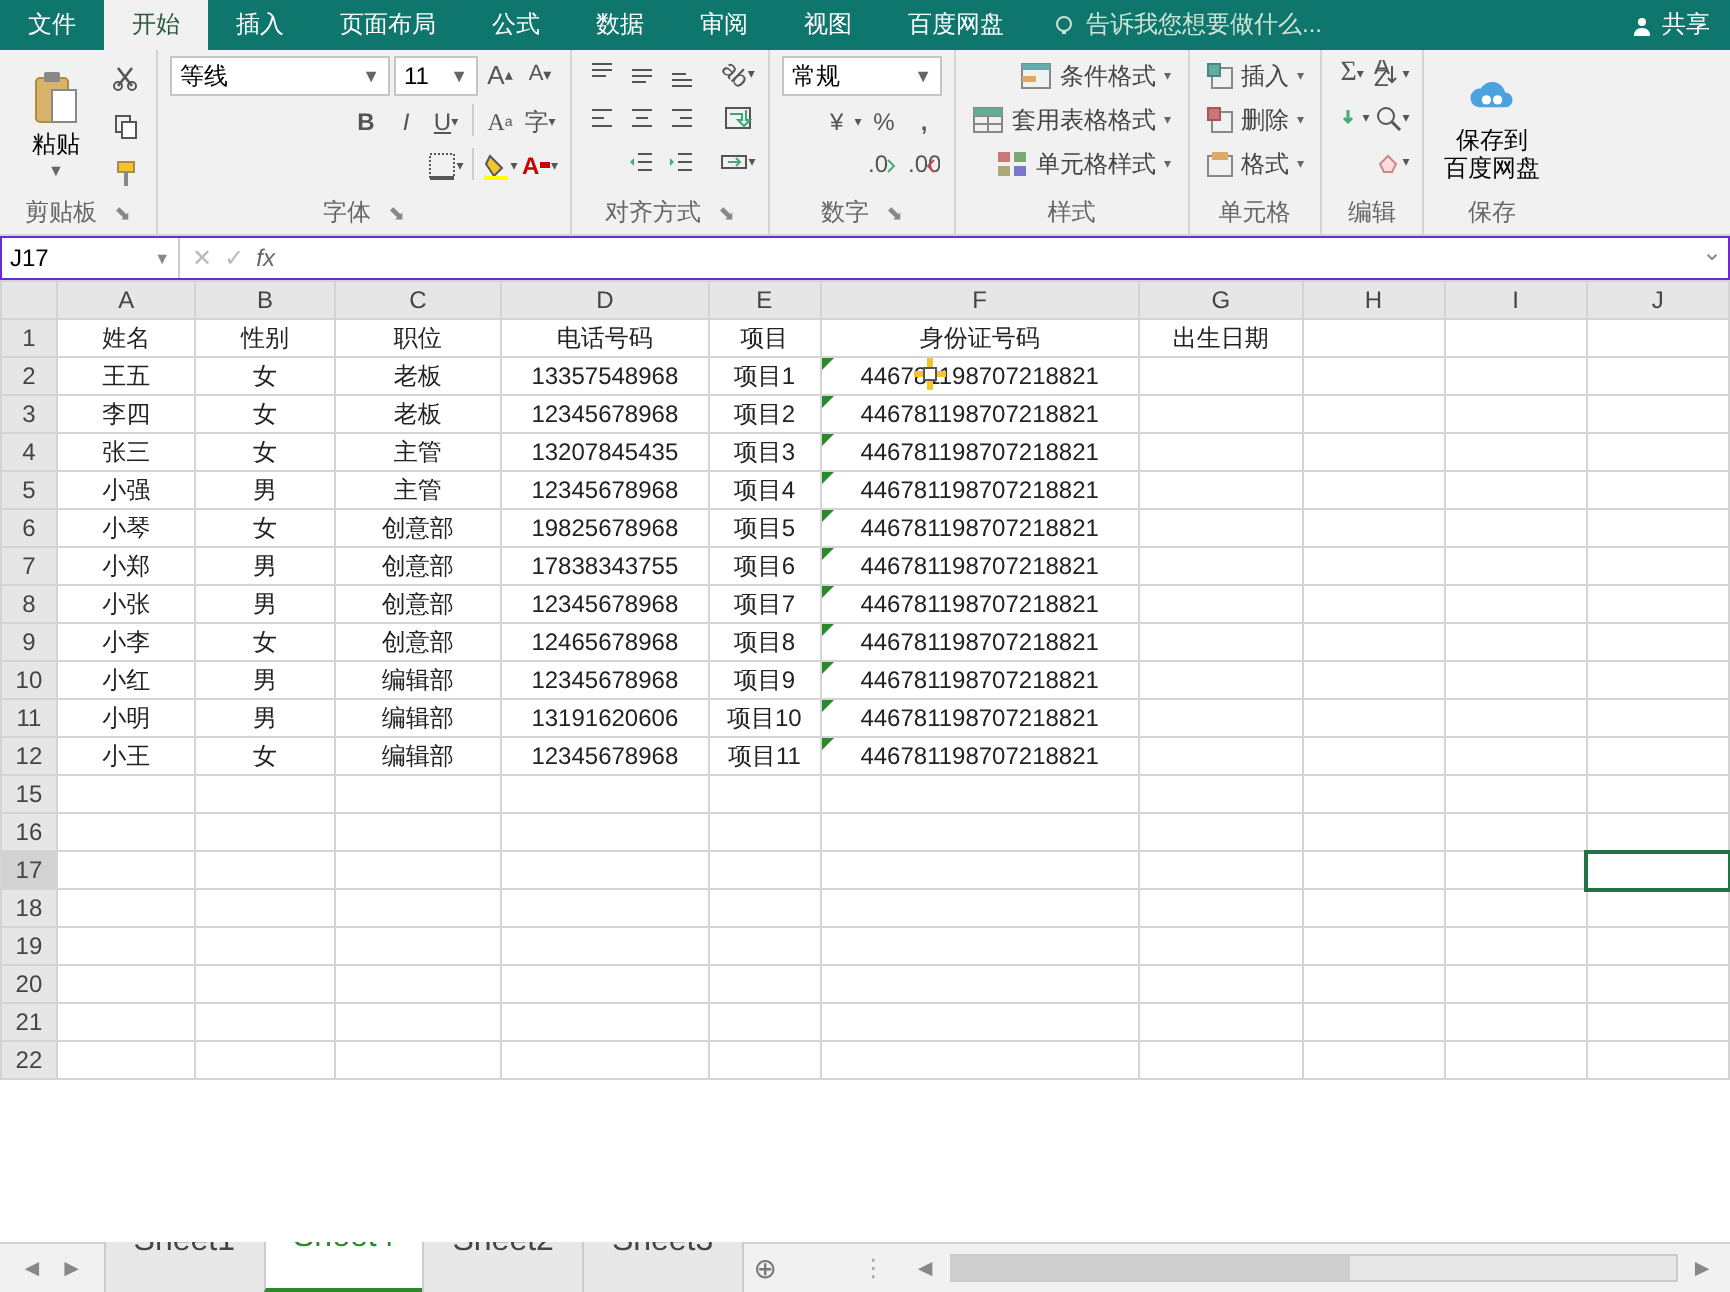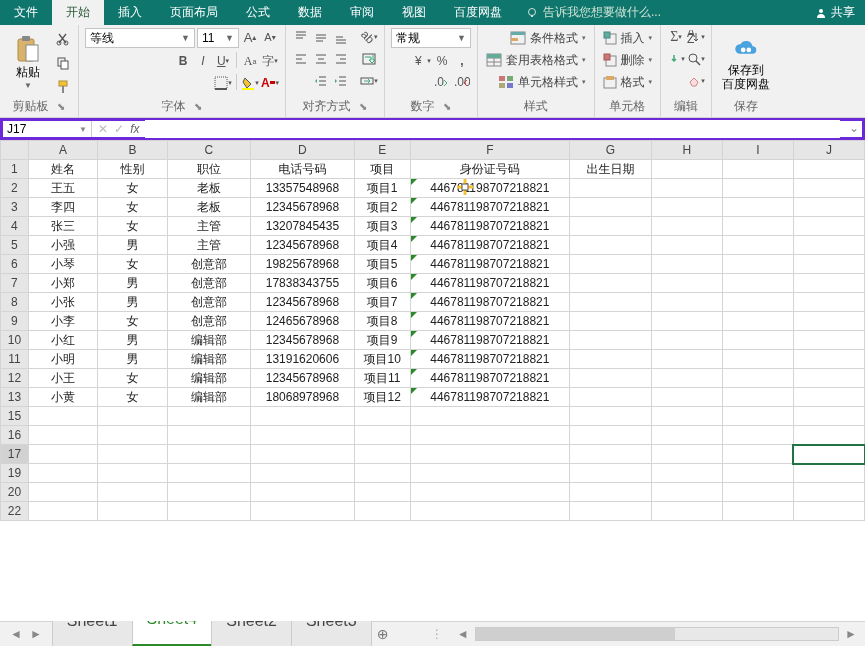--- a/index.html
+++ b/index.html
@@ -14,21 +14,21 @@
 .group .body{flex:1;display:flex;align-items:flex-end;gap:4px}
 .group .label{text-align:center;color:#666;font-size:11px;padding:2px 0;display:flex;justify-content:center;align-items:center;gap:3px}
 .vstack{display:flex;flex-direction:column;gap:2px}
 .hstack{display:flex;align-items:center;gap:2px}
 .bigbtn{display:flex;flex-direction:column;align-items:center;justify-content:center;width:44px;height:66px;cursor:pointer}
 .bigbtn .ic{width:28px;height:28px;display:flex;align-items:center;justify-content:center}
 .sm{width:18px;height:18px;display:flex;align-items:center;justify-content:center;cursor:pointer;color:#555}
 .selbox{border:1px solid #c4c4c4;background:#fff;height:20px;display:flex;align-items:center;padding:0 4px;gap:4px;cursor:pointer}
 .selbox .dd{color:#666;font-size:9px}
 .fontrow{display:flex;gap:2px}
-.nmbox{background:#fff;display:flex;height:22px;border:3px solid #6d28d9}
+.nmbox{background:#fff;display:flex;height:22px;border:1px solid #6d28d9}
 .namebox{width:88px;padding:0 4px;display:flex;justify-content:space-between;align-items:center}
 .fxwrap{flex:1;border-left:1px solid #ccc;display:flex;align-items:center;padding:0 6px;gap:6px}
 .gridwrap{flex:1;overflow:hidden;position:relative;background:#fff}
 table{border-collapse:collapse;table-layout:fixed}
 th,td{border:1px solid #d4d4d4;height:19px;padding:0 4px;font-size:12px;color:#222;background:#fff;overflow:hidden;white-space:nowrap}
 th{background:#e6e6e6;font-weight:normal;text-align:center;color:#444}
 th.rowh{width:28px}
 .corner{background:#e6e6e6;border:1px solid #d4d4d4;width:28px}
 td.c{text-align:center}
 .sel{outline:2px solid #217346;outline-offset:-1px}
@@ -645,33 +645,20 @@
           <td class="c" style="position:relative">编辑部</td>
           <td class="c" style="position:relative">12345678968</td>
           <td class="c" style="position:relative">项目11</td>
           <td class="c" style="position:relative"><span class="errtri"></span>446781198707218821</td>
           <td class="c" style="position:relative"></td>
           <td class="c" style="position:relative"></td>
           <td class="c" style="position:relative"></td>
           <td class="c" style="position:relative"></td>
         </tr>
         <tr>
-          <th class="rowh">13</th>
-          <td class="c" style="position:relative">小黄</td>
-          <td class="c" style="position:relative">女</td>
-          <td class="c" style="position:relative">编辑部</td>
-          <td class="c" style="position:relative">18068978968</td>
-          <td class="c" style="position:relative">项目12</td>
-          <td class="c" style="position:relative"><span class="errtri"></span>446781198707218821</td>
-          <td class="c" style="position:relative"></td>
-          <td class="c" style="position:relative"></td>
-          <td class="c" style="position:relative"></td>
-          <td class="c" style="position:relative"></td>
-        </tr>
-        <tr>
           <th class="rowh">15</th>
           <td></td>
           <td></td>
           <td></td>
           <td></td>
           <td></td>
           <td></td>
           <td></td>
           <td></td>
           <td></td>
@@ -697,34 +684,60 @@
           <td></td>
           <td></td>
           <td></td>
           <td></td>
           <td></td>
           <td></td>
           <td></td>
           <td class="sel"></td>
         </tr>
         <tr>
+          <th class="rowh">18</th>
+          <td></td>
+          <td></td>
+          <td></td>
+          <td></td>
+          <td></td>
+          <td></td>
+          <td></td>
+          <td></td>
+          <td></td>
+          <td></td>
+        </tr>
+        <tr>
           <th class="rowh">19</th>
           <td></td>
           <td></td>
           <td></td>
           <td></td>
           <td></td>
           <td></td>
           <td></td>
           <td></td>
           <td></td>
           <td></td>
         </tr>
         <tr>
           <th class="rowh">20</th>
+          <td></td>
+          <td></td>
+          <td></td>
+          <td></td>
+          <td></td>
+          <td></td>
+          <td></td>
+          <td></td>
+          <td></td>
+          <td></td>
+        </tr>
+        <tr>
+          <th class="rowh">21</th>
           <td></td>
           <td></td>
           <td></td>
           <td></td>
           <td></td>
           <td></td>
           <td></td>
           <td></td>
           <td></td>
           <td></td>

